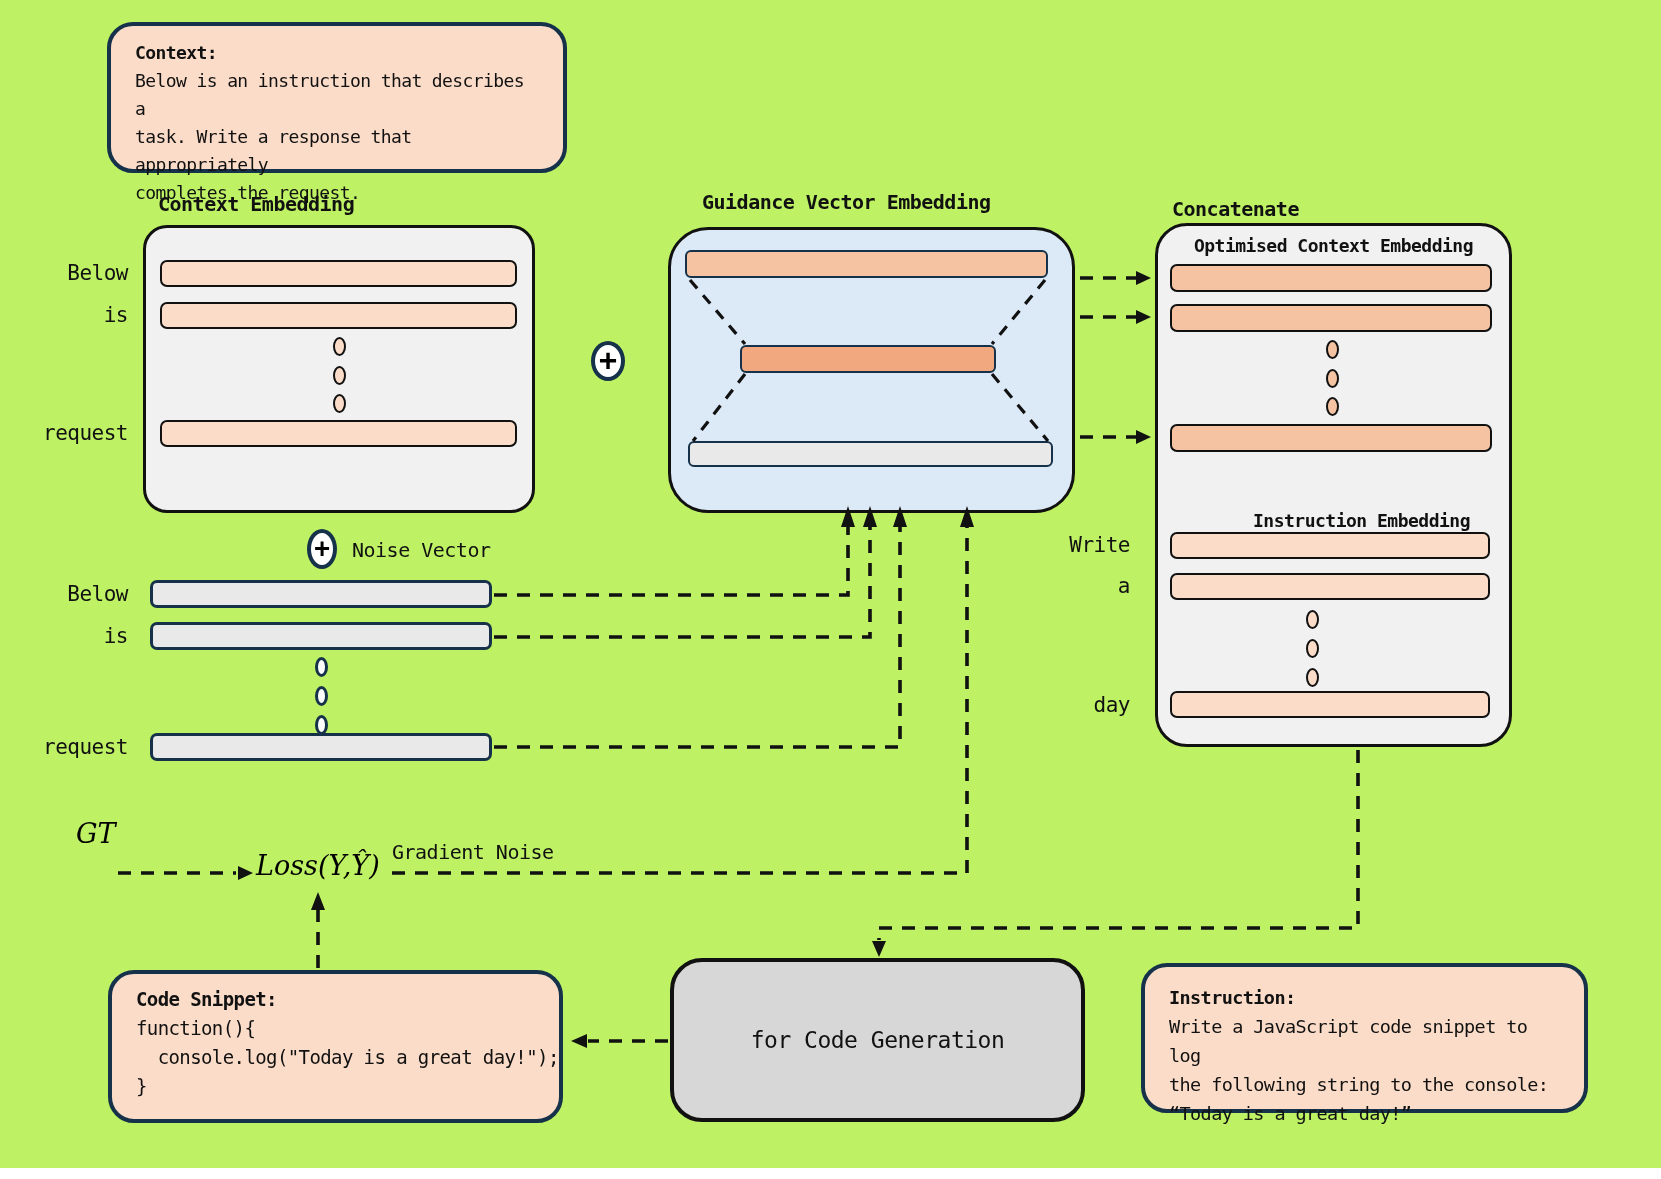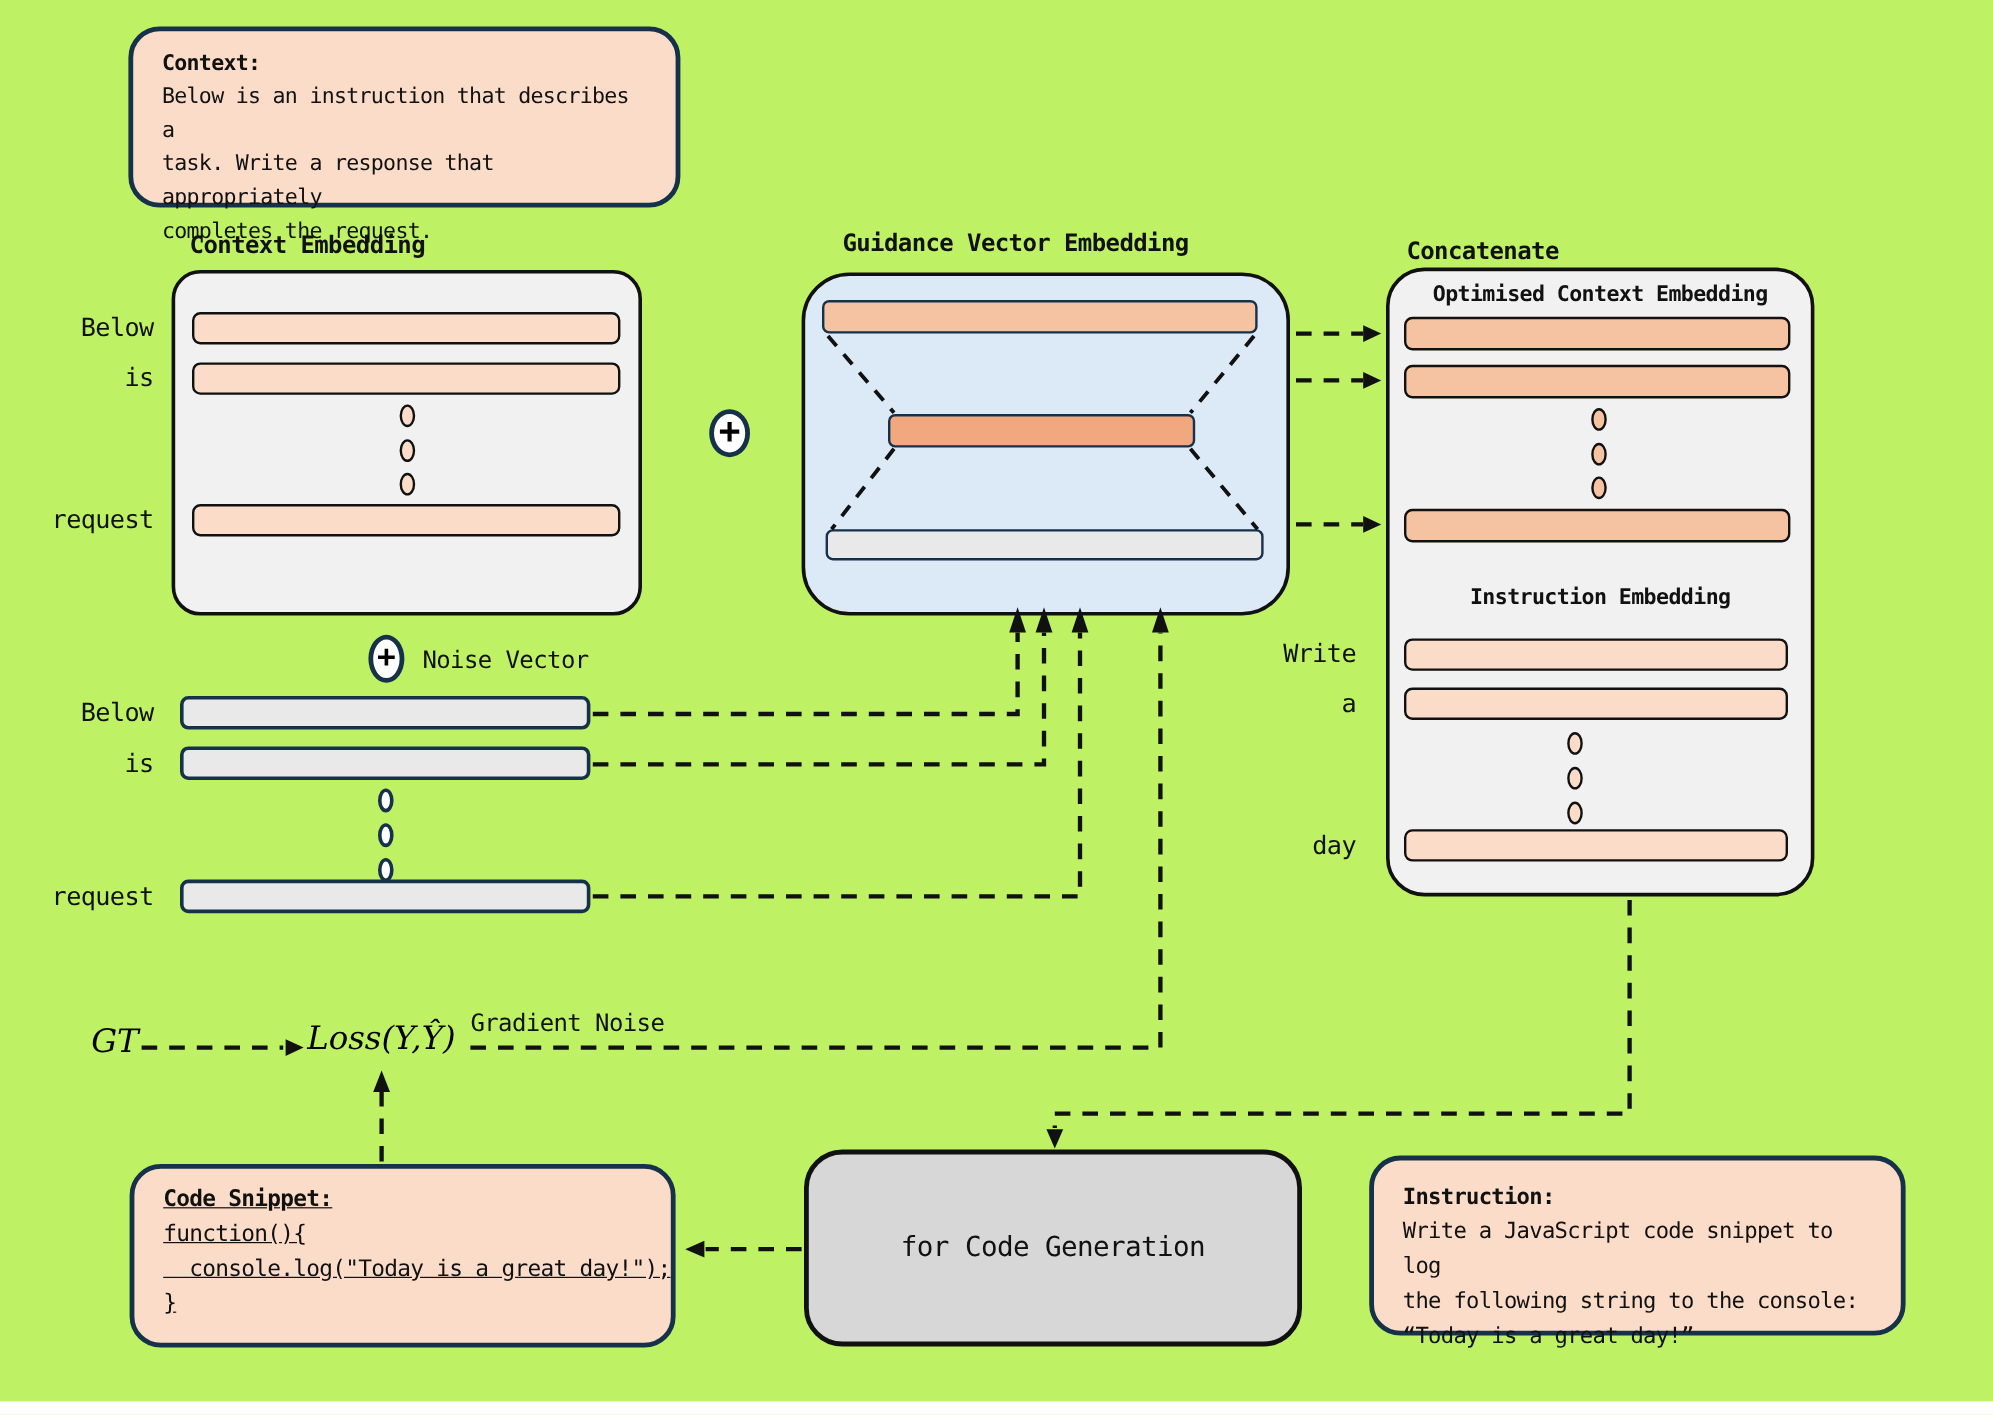--- a/index.html
+++ b/index.html
@@ -52,21 +52,21 @@
 
   <div class="title" style="left:702px;top:190px;">Guidance Vector Embedding</div>
   <div class="panel" style="left:668px;top:227px;width:407px;height:286px;background:#dce9f6;border:3.5px solid #111;border-radius:40px;"></div>
   <div class="bar" style="left:685px;top:250px;width:363px;height:28px;background:#f6c3a2;border:2.5px solid #16324a;border-radius:6px;"></div>
   <div class="bar" style="left:740px;top:345px;width:256px;height:28px;background:#f2a87e;border:2.5px solid #16324a;border-radius:6px;"></div>
   <div class="bar" style="left:688px;top:441px;width:365px;height:26px;background:#e9e9e9;border:2.5px solid #16324a;border-radius:6px;"></div>
 
   <div class="title" style="left:1172px;top:197px;">Concatenate</div>
   <div class="panel" style="left:1155px;top:223px;width:357px;height:524px;background:#f1f1f1;border:3.5px solid #111;border-radius:32px;">
     <div class="heading-center" style="top:9px;">Optimised Context Embedding</div>
-    <div class="heading-center" style="top:261px;">Instruction Embedding</div>
+    <div class="heading-center" style="top:284px;padding-left:28px;">Instruction Embedding</div>
   </div>
   <div class="bar" style="left:1170px;top:264px;width:322px;height:28px;background:#f6c3a2;border:2.5px solid #111;"></div>
   <div class="bar" style="left:1170px;top:304px;width:322px;height:28px;background:#f6c3a2;border:2.5px solid #111;"></div>
   <div class="dot" style="left:1326px;top:340px;width:13px;height:19px;background:#f6c3a2;border:2.5px solid #111;"></div>
   <div class="dot" style="left:1326px;top:369px;width:13px;height:19px;background:#f6c3a2;border:2.5px solid #111;"></div>
   <div class="dot" style="left:1326px;top:397px;width:13px;height:19px;background:#f6c3a2;border:2.5px solid #111;"></div>
   <div class="bar" style="left:1170px;top:424px;width:322px;height:28px;background:#f6c3a2;border:2.5px solid #111;"></div>
 
   <div class="bar" style="left:1170px;top:532px;width:320px;height:27px;background:#fbdcc8;border:2.5px solid #111;"></div>
   <div class="bar" style="left:1170px;top:573px;width:320px;height:27px;background:#fbdcc8;border:2.5px solid #111;"></div>
@@ -84,26 +84,26 @@
   <div class="bar" style="left:150px;top:580px;width:342px;height:28px;background:#e9e9e9;border:3px solid #16324a;"></div>
   <div class="bar" style="left:150px;top:622px;width:342px;height:28px;background:#e9e9e9;border:3px solid #16324a;"></div>
   <div class="dot" style="left:315px;top:657px;width:13px;height:20px;background:#fdfdfd;border:3px solid #16324a;"></div>
   <div class="dot" style="left:315px;top:686px;width:13px;height:20px;background:#fdfdfd;border:3px solid #16324a;"></div>
   <div class="dot" style="left:315px;top:715px;width:13px;height:20px;background:#fdfdfd;border:3px solid #16324a;"></div>
   <div class="bar" style="left:150px;top:733px;width:342px;height:28px;background:#e9e9e9;border:3px solid #16324a;"></div>
   <div class="tok" style="left:33px;top:582px;">Below</div>
   <div class="tok" style="left:33px;top:624px;">is</div>
   <div class="tok" style="left:33px;top:735px;">request</div>
 
-  <div class="math" style="left:76px;top:853px;">GT</div>
+  <div class="math" style="left:76px;top:818px;">GT</div>
   <div class="math" style="left:256px;top:850px;">Loss(Y,Ŷ)</div>
   <div class="abs" style="left:392px;top:840px;font-size:20px;letter-spacing:-0.5px;">Gradient Noise</div>
 
   <div class="panel round-navy" style="left:108px;top:970px;width:455px;height:153px;">
-    <div class="textbox-inner" style="font-size:19px;line-height:29px;padding-top:11px;text-decoration:underline;">
+    <div class="textbox-inner" style="font-size:19px;line-height:29px;padding-top:11px;">
       <div class="bold">Code Snippet:</div>
       <div class="codeline">function(){</div>
       <div class="codeline">  console.log("Today is a great day!");</div>
       <div class="codeline">}</div>
     </div>
   </div>
 
   <div class="panel" style="left:670px;top:958px;width:415px;height:164px;background:#d7d7d7;border:4px solid #111;border-radius:32px;
               display:flex;flex-direction:column;align-items:center;justify-content:center;font-size:23px;line-height:35px;letter-spacing:-0.5px;">
     <div>for Code Generation</div>

